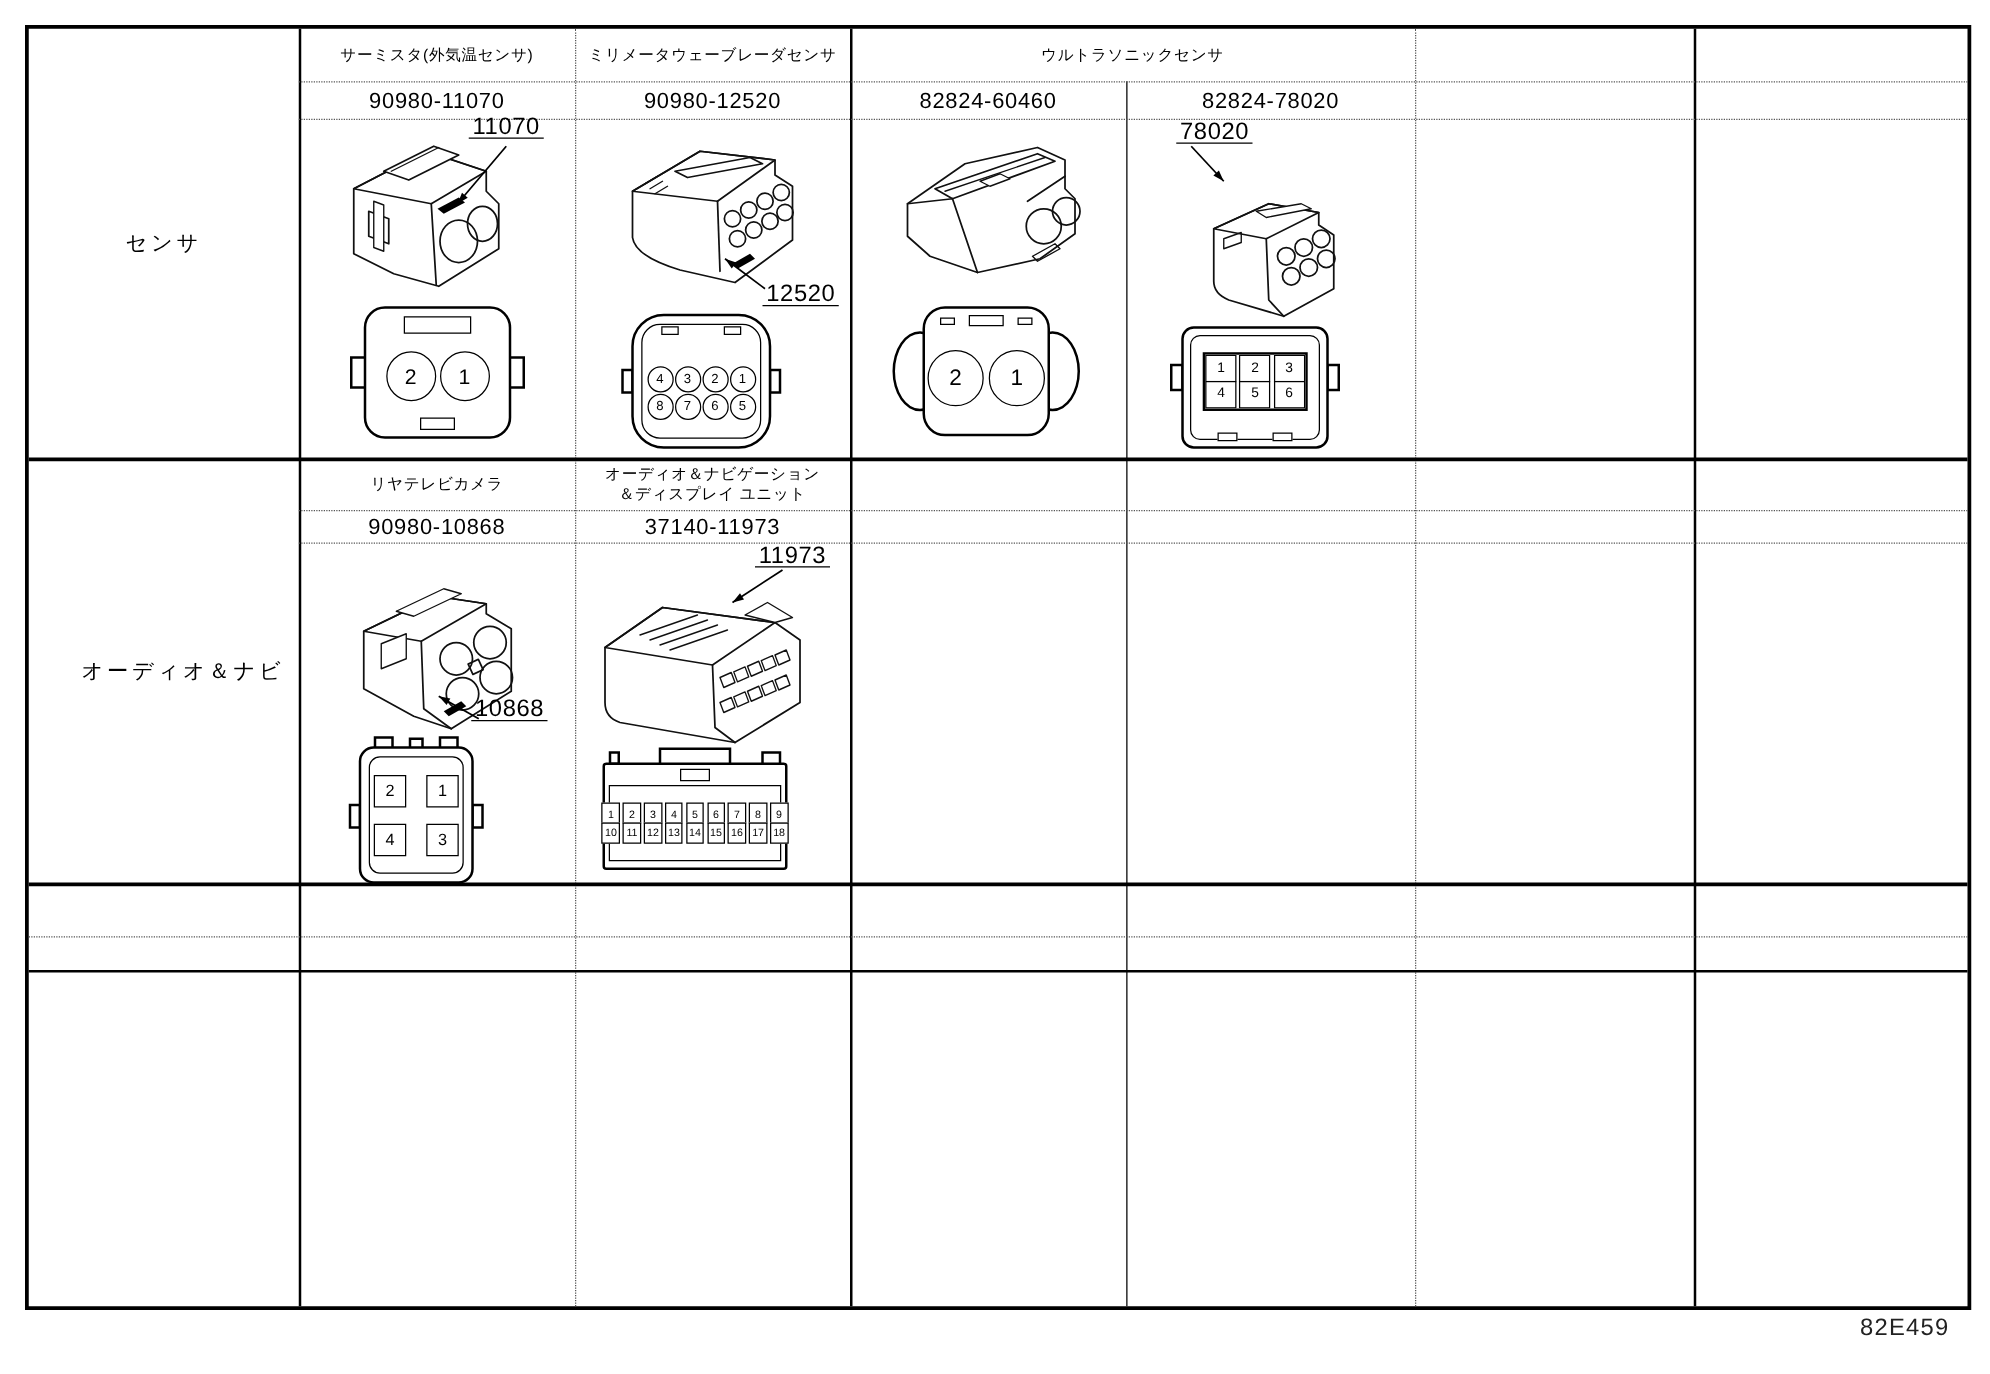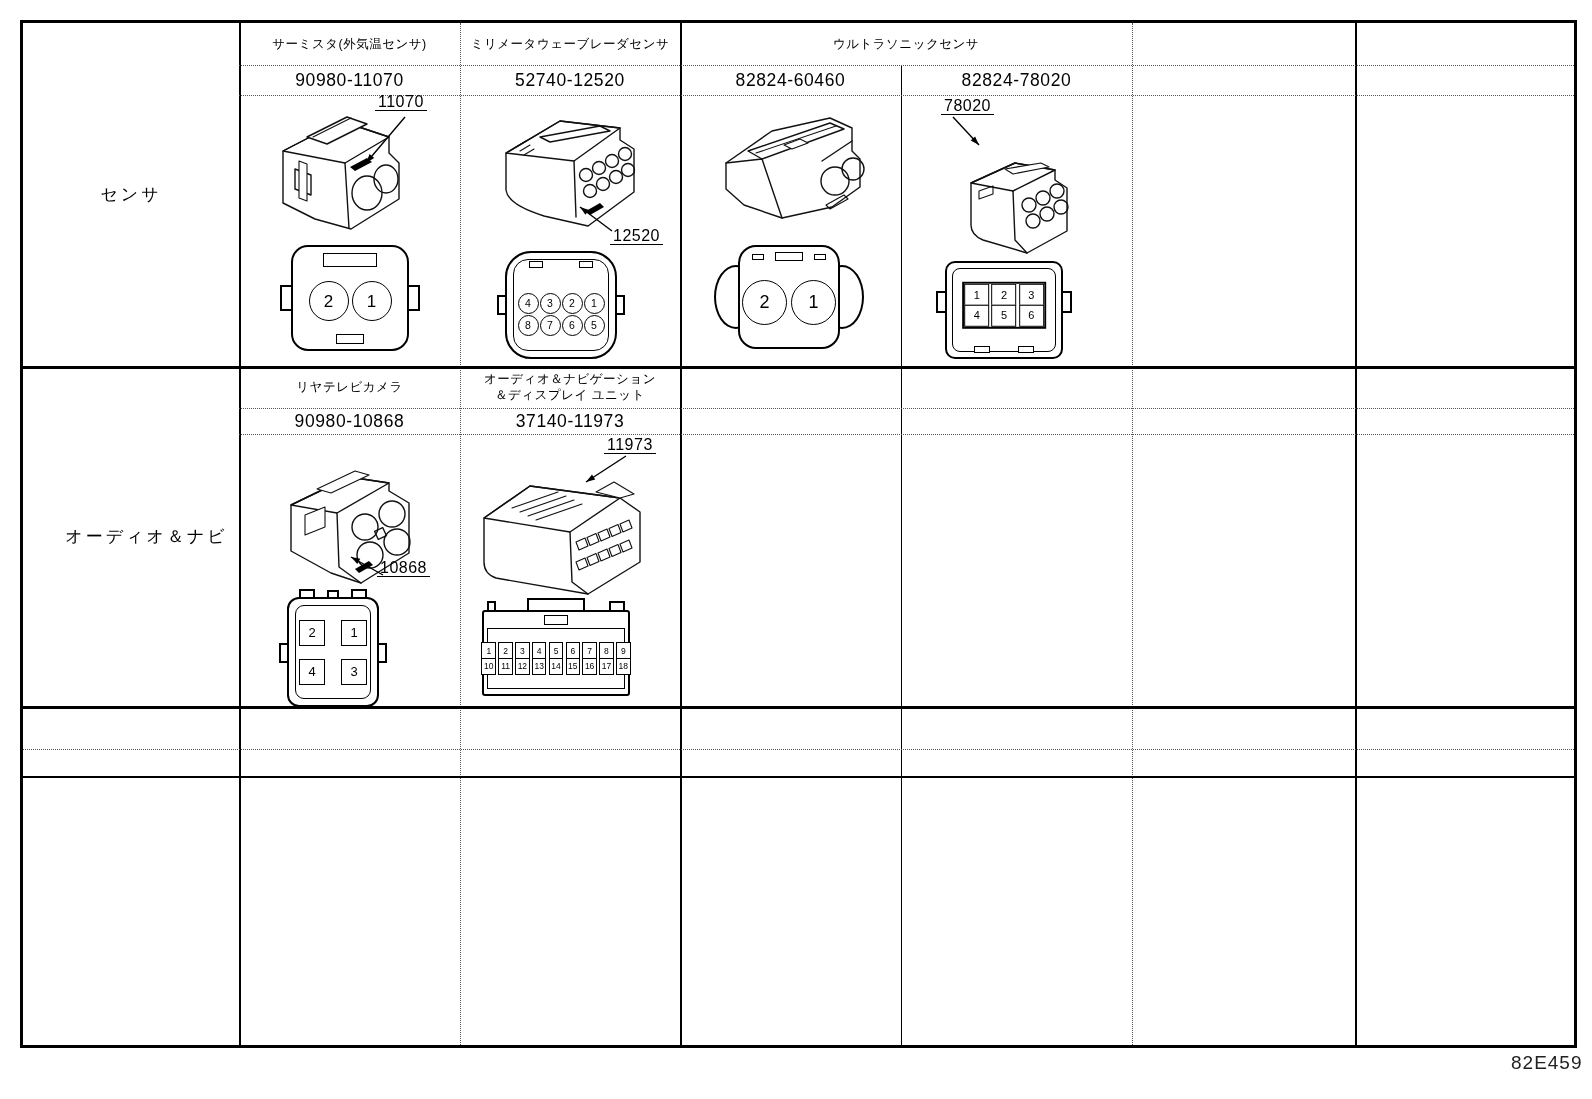--- a/index.html
+++ b/index.html
@@ -13,21 +13,21 @@
   .hline.dot{height:0;background:none;border-top:1px dotted #555;}
   .cell{position:absolute;display:flex;align-items:center;justify-content:center;box-sizing:border-box;text-align:center;}
   .cell-name{font-size:12.5px;line-height:16px;letter-spacing:0.5px;}
   .cell-part{font-weight:400;font-size:17.5px;letter-spacing:0.6px;font-family:"Liberation Sans",sans-serif;}
   .row-label{font-size:17px;letter-spacing:3px;}
   .dcell{position:absolute;}
   .persp{position:absolute;stroke:#111;fill:none;stroke-width:1.4;stroke-linejoin:round;stroke-linecap:round;}
   .persp .f{fill:#fff;}
   .persp .blk{fill:#000;stroke:none;}
   .persp .thin{stroke-width:1.1;}
-  .callout{position:absolute;font-size:16px;line-height:17px;border-bottom:1.4px solid #000;padding:0 3px;letter-spacing:0.5px;}
+  .callout{position:absolute;font-size:19px;line-height:17px;border-bottom:1.4px solid #000;padding:0 3px;letter-spacing:0.5px;}
   .leader{position:absolute;overflow:visible;}
   .leader line{stroke:#000;stroke-width:1.4;}
   .leader polygon{fill:#000;stroke:none;}
   .fwrap{position:absolute;}
   .behind{position:absolute;border:2px solid #000;background:#fff;box-sizing:border-box;z-index:0;}
   .front{position:absolute;inset:0;border:2.2px solid #000;background:#fff;box-sizing:border-box;z-index:1;}
   .front::before{z-index:0;}
   .deco{position:absolute;border:1.7px solid #000;background:#fff;box-sizing:border-box;z-index:2;}
   .pin-grid{position:absolute;left:0;right:0;display:flex;flex-direction:column;align-items:center;justify-content:center;gap:var(--rg,4px);z-index:2;}
   .pin-row{display:flex;justify-content:center;gap:var(--cg,4px);}
@@ -55,21 +55,21 @@
     display:flex;flex-direction:column;align-items:center;padding:1px;z-index:2;--pw:25px;--ph:22px;--pf:11px;}
   
   .f10868{border-radius:12px;--pw:26px;--ph:26px;--pf:13px;--cg:16px;--rg:13px;}
   .f10868::before{content:"";position:absolute;inset:6px;border:1.5px solid #000;border-radius:9px;}
   .f10868 .pin-grid{top:10px;bottom:10px;}
   
   .f11973{border-radius:3px;}
   .f11973 .panel{position:absolute;left:3px;right:3px;top:16px;bottom:5px;border:1.8px solid #000;
     display:flex;flex-direction:column;align-items:center;justify-content:center;z-index:2;--pw:14.6px;--ph:17px;--pf:8.5px;}
   .f11973 .latch{position:absolute;top:3px;left:50%;transform:translateX(-50%);width:22px;height:8px;border:1.5px solid #000;z-index:2;background:#fff;}
-  #footer-code{position:absolute;left:1488px;top:1052px;font-size:19px;letter-spacing:1px;color:#222;margin-left:23px;}
+  #footer-code{position:absolute;left:1488px;top:1052px;font-size:19px;letter-spacing:1px;color:#222;}
 </style>
 </head>
 <body>
 
 <div id="table">
 
   <div class="vline" style="left:216px;height:1022px;"></div>
   <div class="vline dot" style="left:437px;height:1022px;"></div>
   <div class="vline" style="left:657px;height:1022px;"></div>
   <div class="vline thin" style="left:878px;top:42px;height:980px;"></div>
@@ -86,21 +86,21 @@
   <div class="hline mid" style="left:0;top:753px;width:1551px;"></div>
 
   <div class="cell row-label" style="left:0;top:0;width:216px;height:343px;">センサ</div>
   <div class="cell row-label" style="left:0;top:343px;width:216px;height:340px;padding-left:31px;">オーディオ＆ナビ</div>
 
   <div class="cell cell-name" style="left:216px;top:0;width:221px;height:42px;">サーミスタ(外気温センサ)</div>
   <div class="cell cell-name" style="left:657px;top:0;width:452px;height:42px;">ウルトラソニックセンサ</div>
   <div class="cell cell-name" style="left:437px;top:0;width:220px;height:42px;">ミリメータウェーブレーダセンサ</div>
 
   <div class="cell cell-part" style="left:216px;top:42px;width:221px;height:30px;">90980-11070</div>
-  <div class="cell cell-part" style="left:437px;top:42px;width:220px;height:30px;">52740-12520</div>
+  <div class="cell cell-part" style="left:437px;top:42px;width:220px;height:30px;">90980-12520</div>
   <div class="cell cell-part" style="left:657px;top:42px;width:221px;height:30px;">82824-60460</div>
   <div class="cell cell-part" style="left:878px;top:42px;width:231px;height:30px;">82824-78020</div>
 
   <div class="dcell" style="left:216px;top:72px;width:221px;height:271px;">
     <svg class="persp" viewBox="0 0 160 145" style="left:14px;top:2px;width:160px;height:145px;">
       <path class="f" d="M30,54 L88,24 L136,40 L136,56 L146,66 L146,102 L98,132 L62,122 L30,106 Z"></path>
       <path d="M30,54 L88,24 L136,40 L92,66 Z"></path>
       <path d="M92,66 L96,131"></path>
       <ellipse cx="114" cy="96" rx="15" ry="17"></ellipse>
       <ellipse cx="133" cy="82" rx="12" ry="14"></ellipse>

